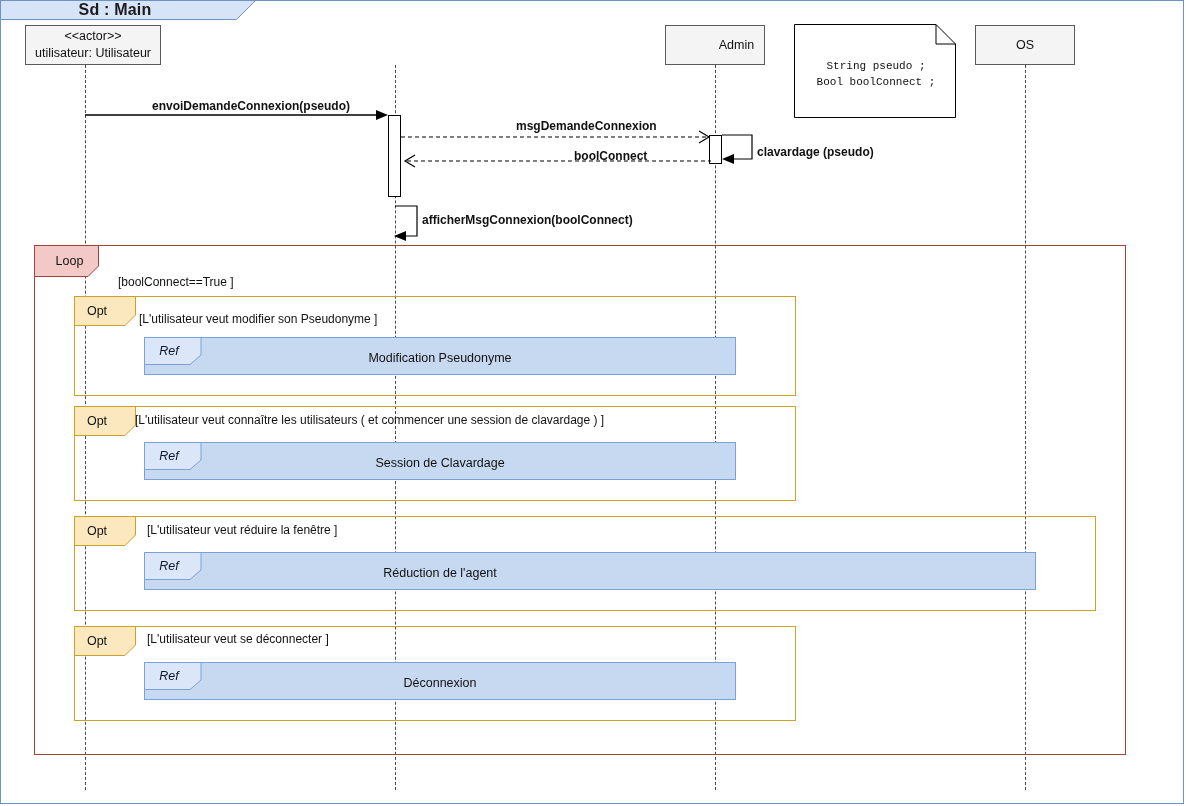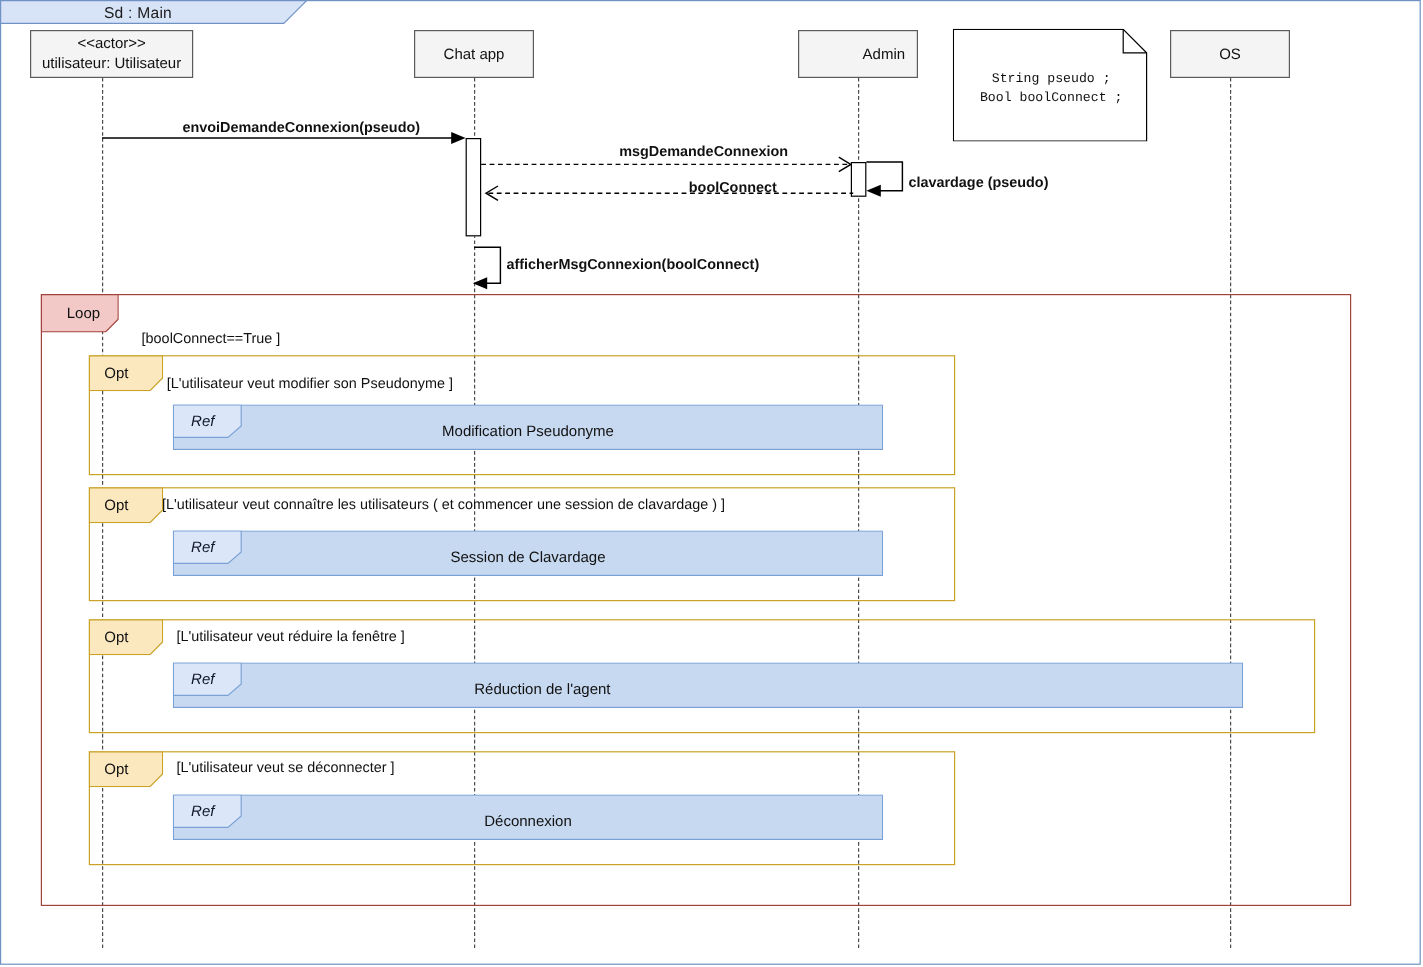--- a/index.html
+++ b/index.html
@@ -29,24 +29,25 @@
     box-sizing:border-box;
   }
   .frame-title-tab .tab-shape{
     position:absolute; inset:0;
   }
   .frame-title-label{
     position:absolute;
     left:0; top:0;
     width:230px; height:20px;
     display:flex; align-items:center; justify-content:center;
-    font-size:13px;
+    font-size:16px;
     color:#1b1b1b;
     letter-spacing:.2px;
     z-index:2;
+    font-weight:bold;
   }
   
   .lifeline-head{
     position:absolute;
     box-sizing:border-box;
     background:#f4f4f4;
     border:1px solid #5b5b5b;
     display:flex;
     flex-direction:column;
     align-items:center;
@@ -145,23 +146,20 @@
     <svg class="tab-shape" width="256" height="20" viewBox="0 0 256 20">
       <polygon points="0.5,0.5 255.5,0.5 236.5,19.5 0.5,19.5" fill="#d7e4f7" stroke="#6f91c4" stroke-width="1"></polygon>
     </svg>
     <div class="frame-title-label">Sd :  Main</div>
   </div>
 
   <div class="lifeline-head" style="left:25px;  top:25px; width:136px; height:40px;">
     <span class="stereotype">&lt;&lt;actor&gt;&gt;</span>
     <span>utilisateur: Utilisateur</span>
   </div>
-  <div class="lifeline-head" style="left:345px; top:25px; width:100px; height:40px;">
-    <span>Chat app</span>
-  </div>
   <div class="lifeline-head" style="left:665px; top:25px; width:100px; height:40px;padding-left:43px;">
     <span>Admin</span>
   </div>
   <div class="lifeline-head" style="left:975px; top:25px; width:100px; height:40px;">
     <span>OS</span>
   </div>
 
   <div class="lifeline-line" style="left:85px;  top:65px; height:725px;"></div>
   <div class="lifeline-line" style="left:395px; top:65px; height:725px;"></div>
   <div class="lifeline-line" style="left:715px; top:65px; height:725px;"></div>
@@ -257,21 +255,21 @@
     </svg>
     <div class="tag-label">Opt</div>
   </div>
   <div class="guard" style="left:147px; top:523px;">[L'utilisateur veut réduire la fenêtre ]</div>
   <div class="refblock" style="left:144px; top:552px;">
     <svg width="892" height="38" viewBox="0 0 892 38">
       <rect x="0.5" y="0.5" width="891" height="37" fill="#c7d9f1" stroke="#7ba2d6" stroke-width="1"></rect>
       <polygon points="0.5,0.5 57,0.5 57,18 46,27.5 0.5,27.5" fill="#dbe7f8" stroke="#7ba2d6" stroke-width="1"></polygon>
     </svg>
     <div class="ref-tag-label" style="width:50px;height:28px;">Ref</div>
-    <div class="ref-title" style="width:592px;padding-left:12px;">Réduction de l'agent</div>
+    <div class="ref-title" style="width:592px;">Réduction de l'agent</div>
   </div>
 
   <div class="fragment opt" style="left:74px; top:626px; width:722px; height:95px;"></div>
   <div class="frag-tag" style="left:74px; top:626px; width:62px; height:30px;">
     <svg width="62" height="30" viewBox="0 0 62 30">
       <polygon points="0.5,0.5 61.5,0.5 61.5,19 51,29.5 0.5,29.5" fill="#fbe8bf" stroke="#c9a227" stroke-width="1"></polygon>
     </svg>
     <div class="tag-label">Opt</div>
   </div>
   <div class="guard" style="left:147px; top:632px;">[L'utilisateur veut se déconnecter ]</div>

